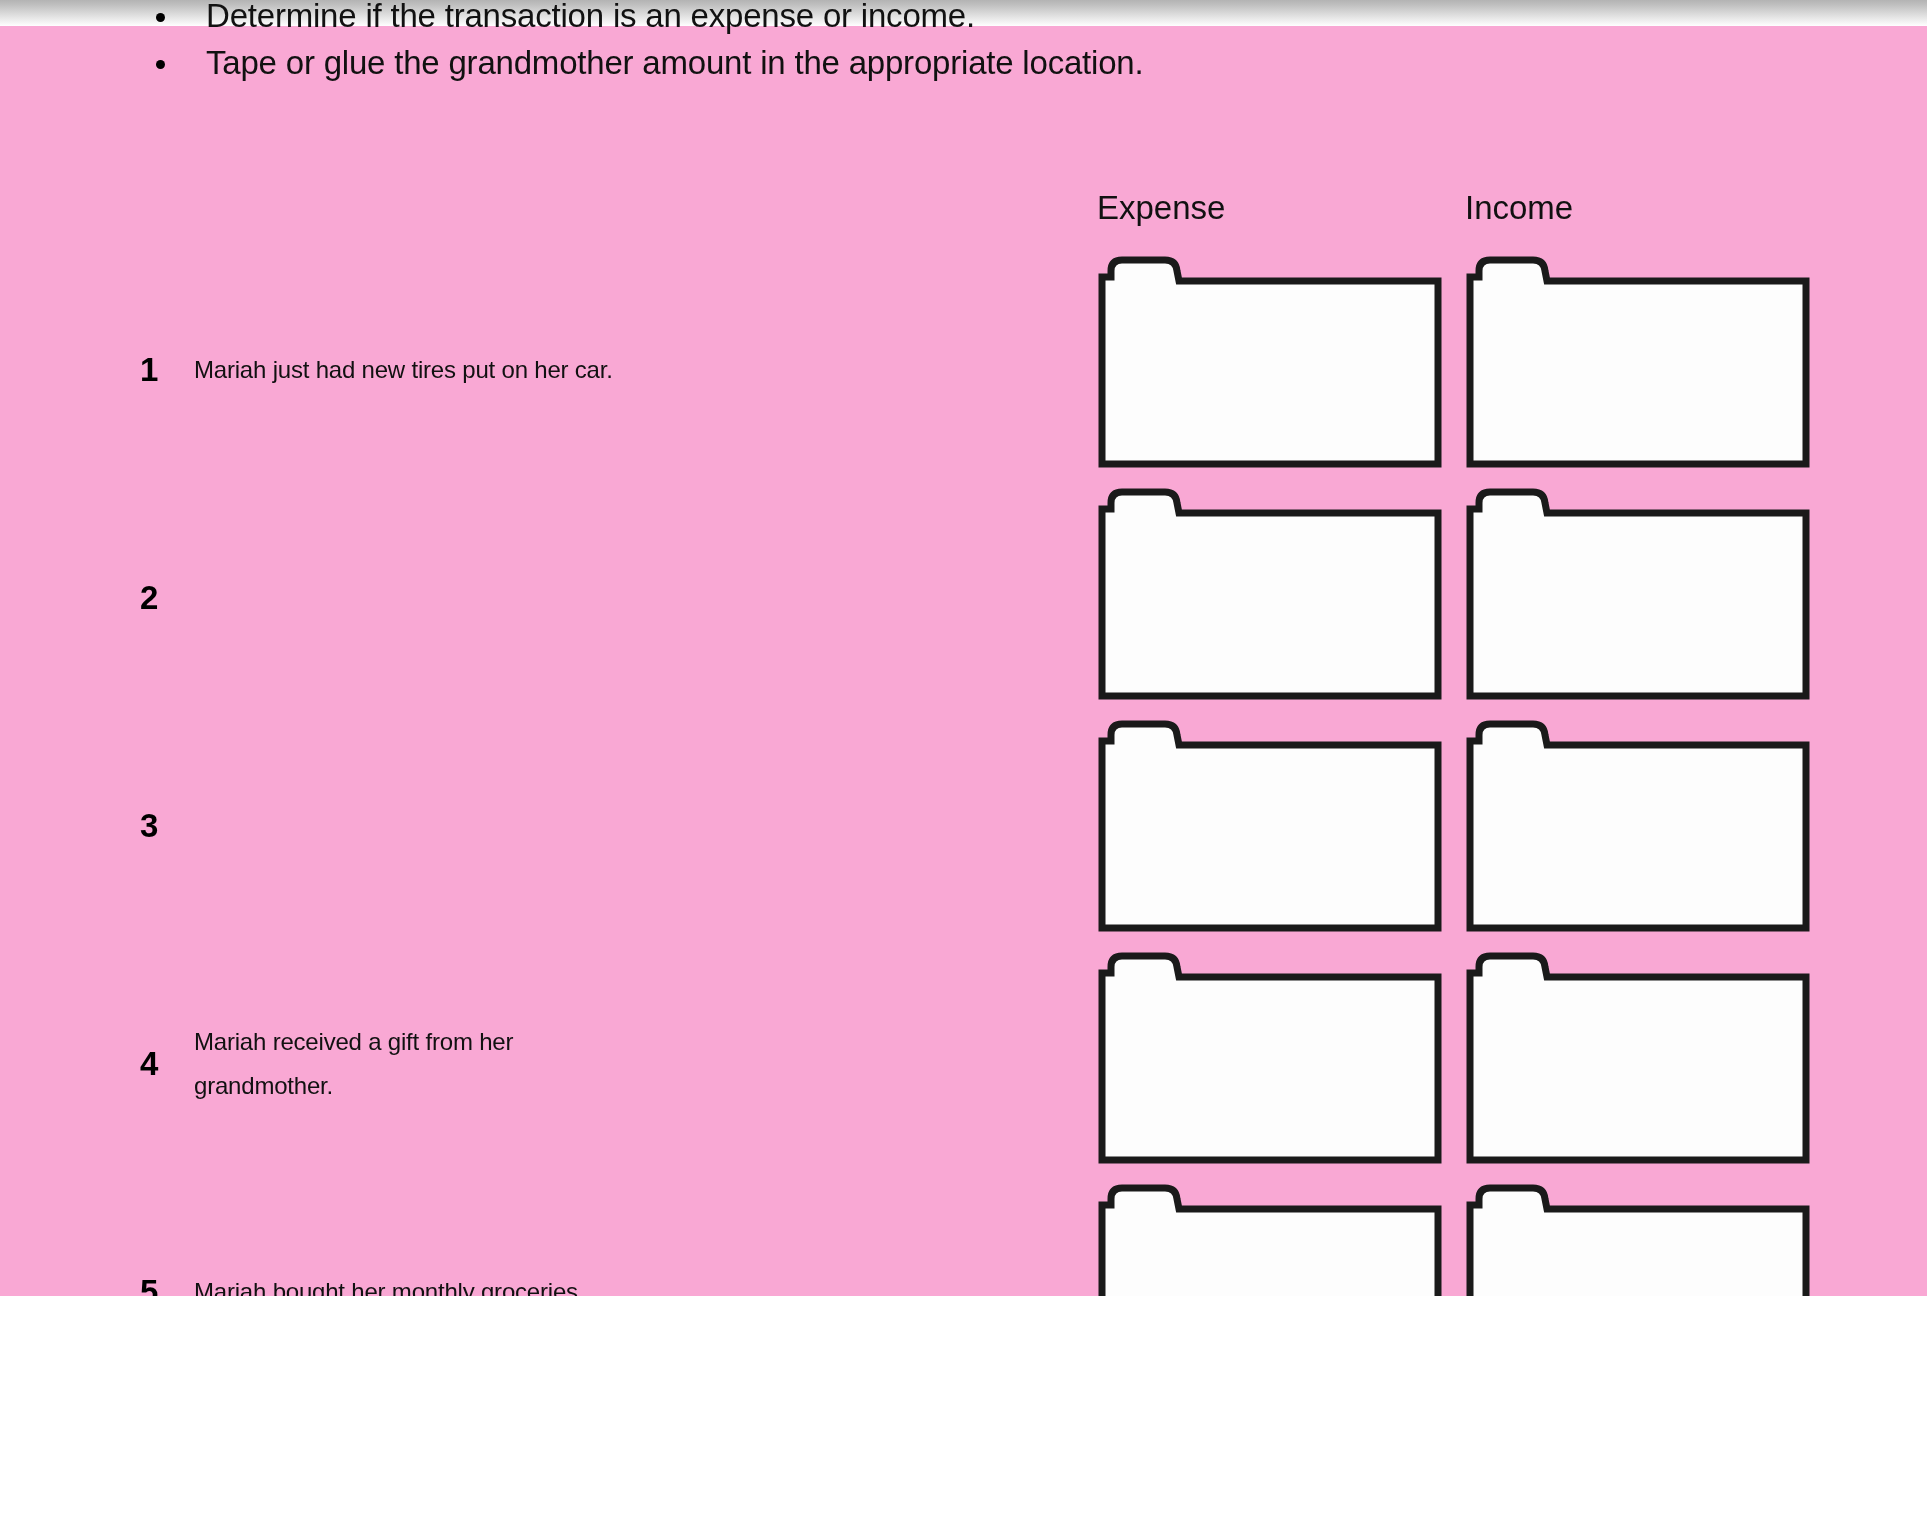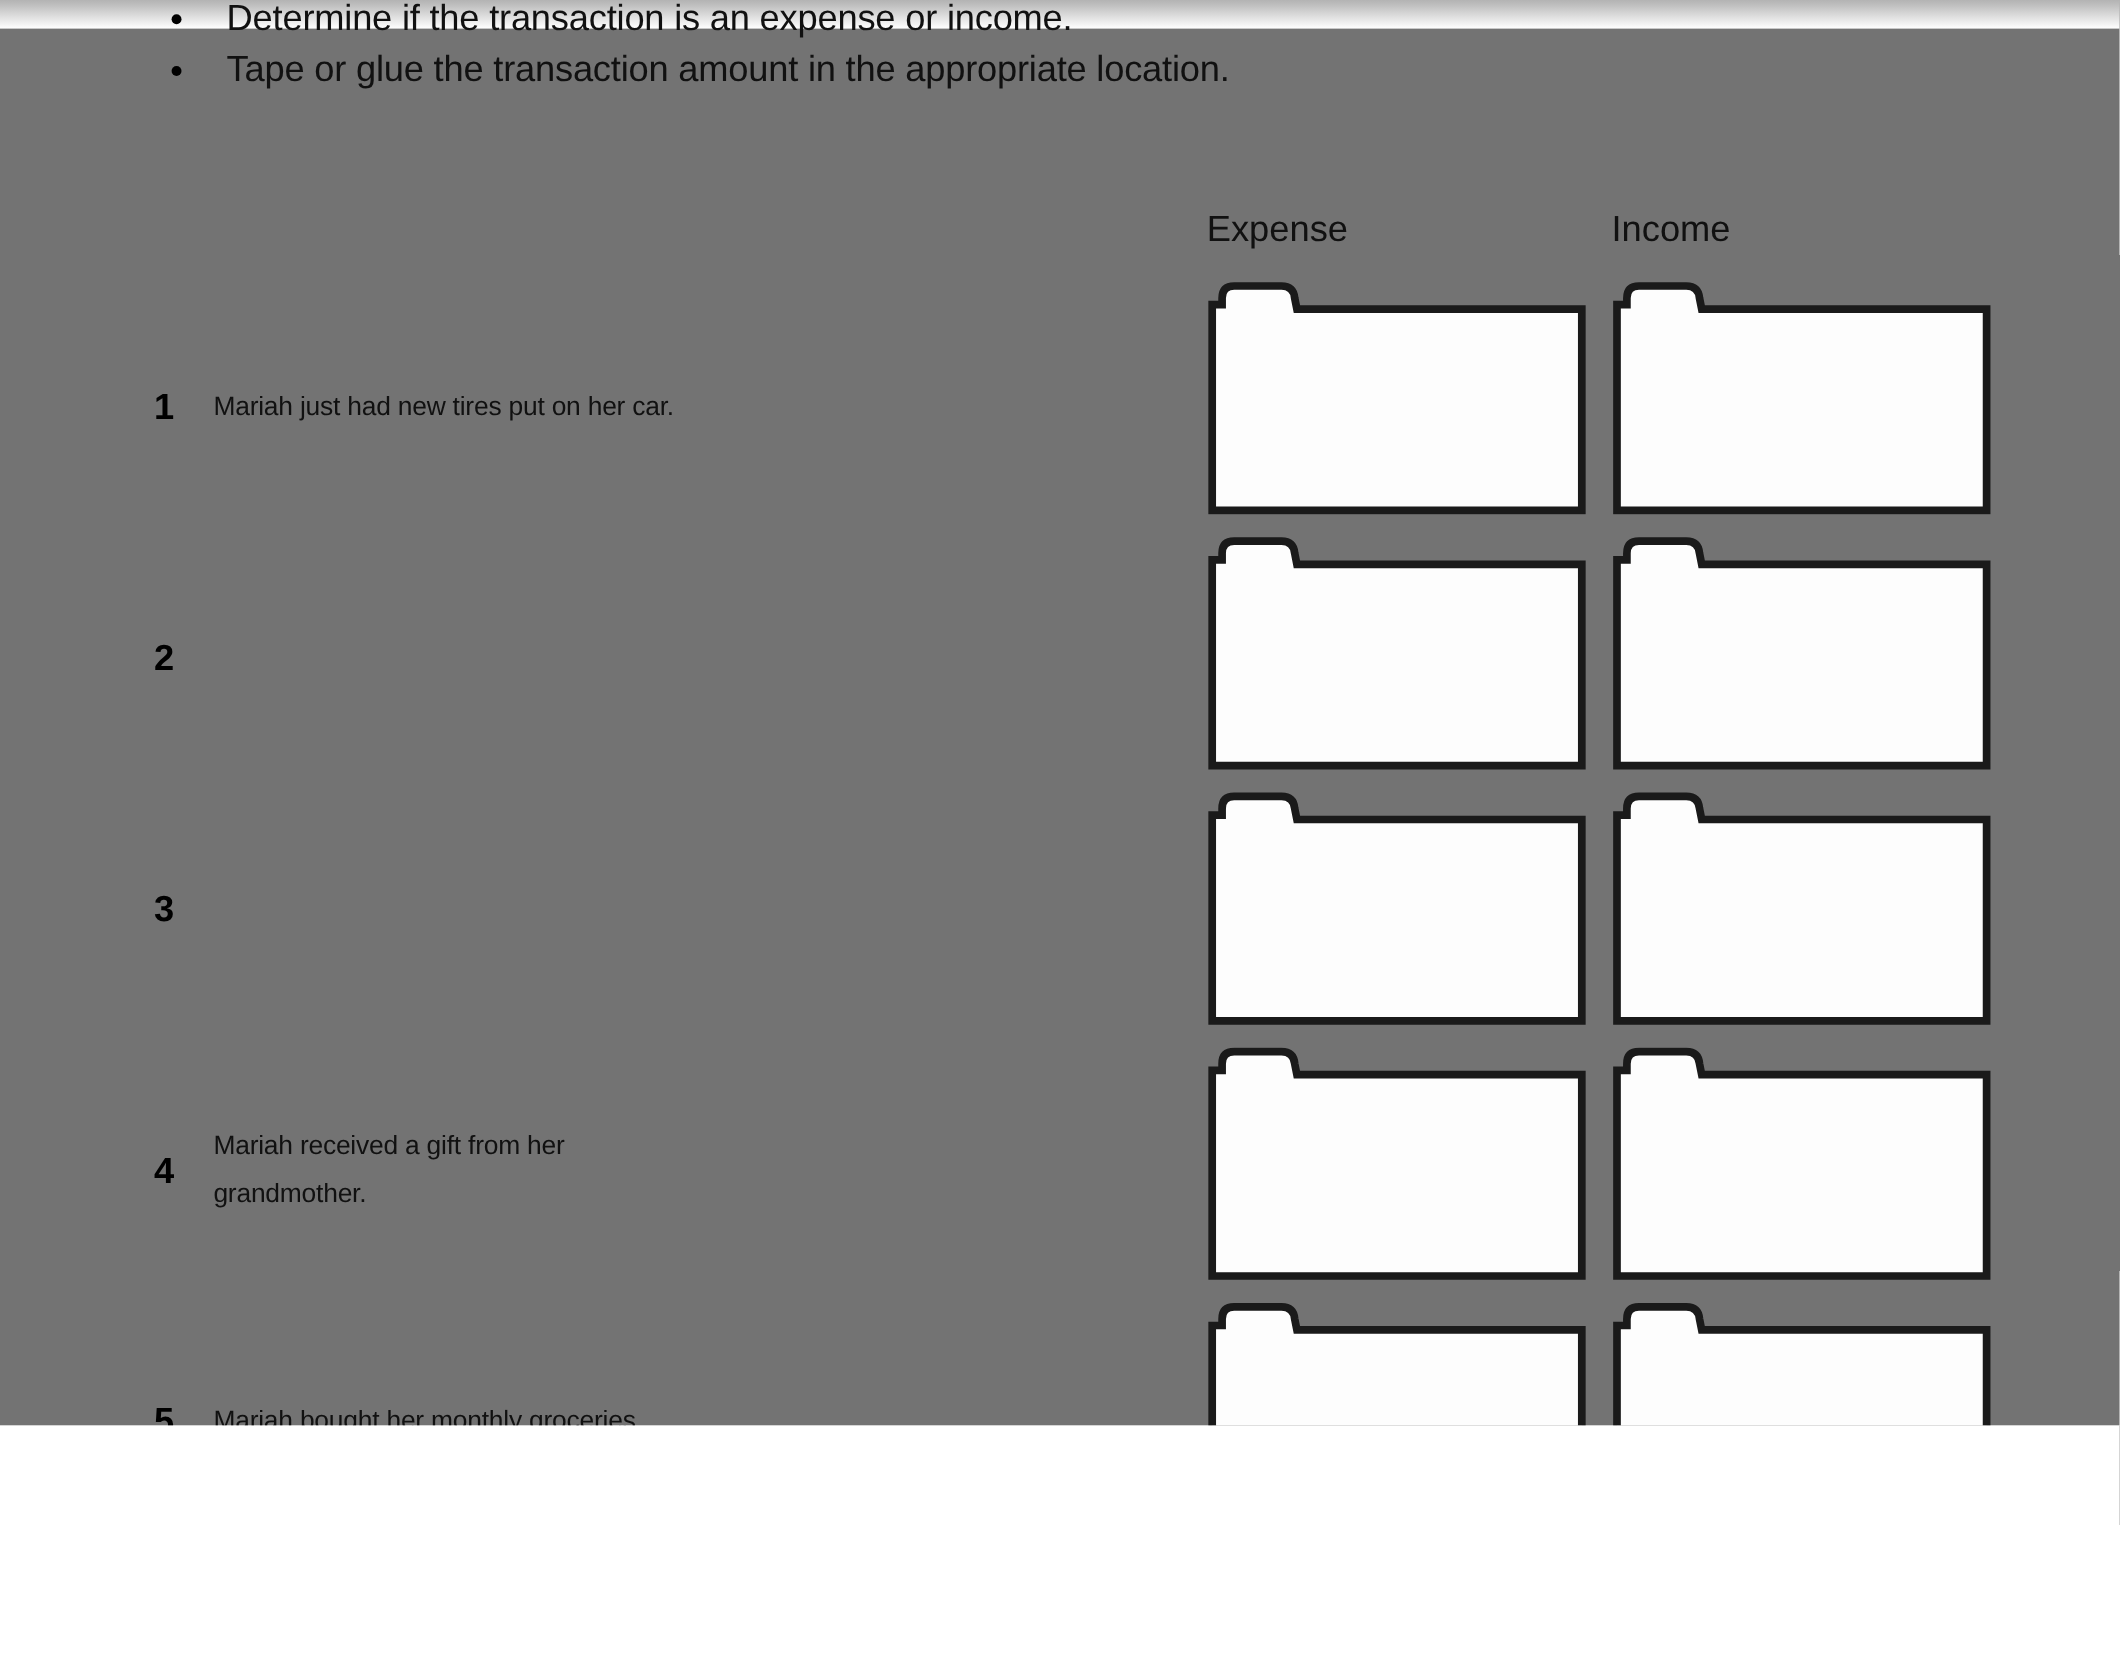--- a/index.html
+++ b/index.html
@@ -10,21 +10,21 @@
   }
   body {
     font-family: "Liberation Sans", "DejaVu Sans", sans-serif;
     color: #000000;
   }
 
   #page {
     position: relative;
     width: 1927px;
     height: 1296px;
-    background: #737373;
+    background: #f9a8d4;
     overflow: hidden;
   }
 
   
   #top-edge-band {
     position: absolute;
     left: 0;
     top: 0;
     width: 1927px;
     height: 26px;
@@ -159,21 +159,21 @@
 
 <div id="page">
 
   <div id="top-edge-band"></div>
 
   <ul id="instructions">
     <li>
       <span>Determine if the transaction is an expense or income.</span>
     </li>
     <li>
-      <span>Tape or glue the transaction amount in the appropriate location.</span>
+      <span>Tape or glue the grandmother amount in the appropriate location.</span>
     </li>
   </ul>
 
   <div class="col-head" id="head-expense">Expense</div>
   <div class="col-head" id="head-income">Income</div>
 
   <div id="transactions">
 
     <div class="txn-row" id="txn-1">
       <div class="txn-num">1</div>

